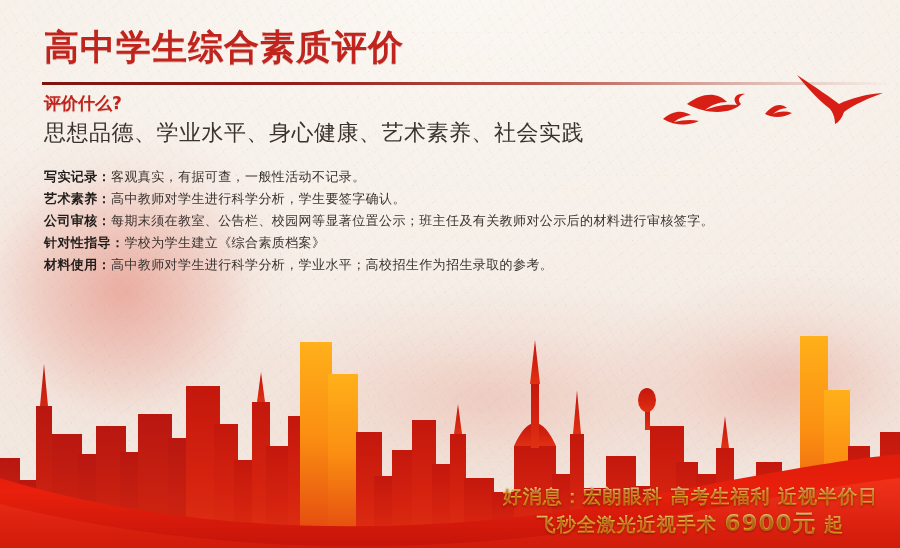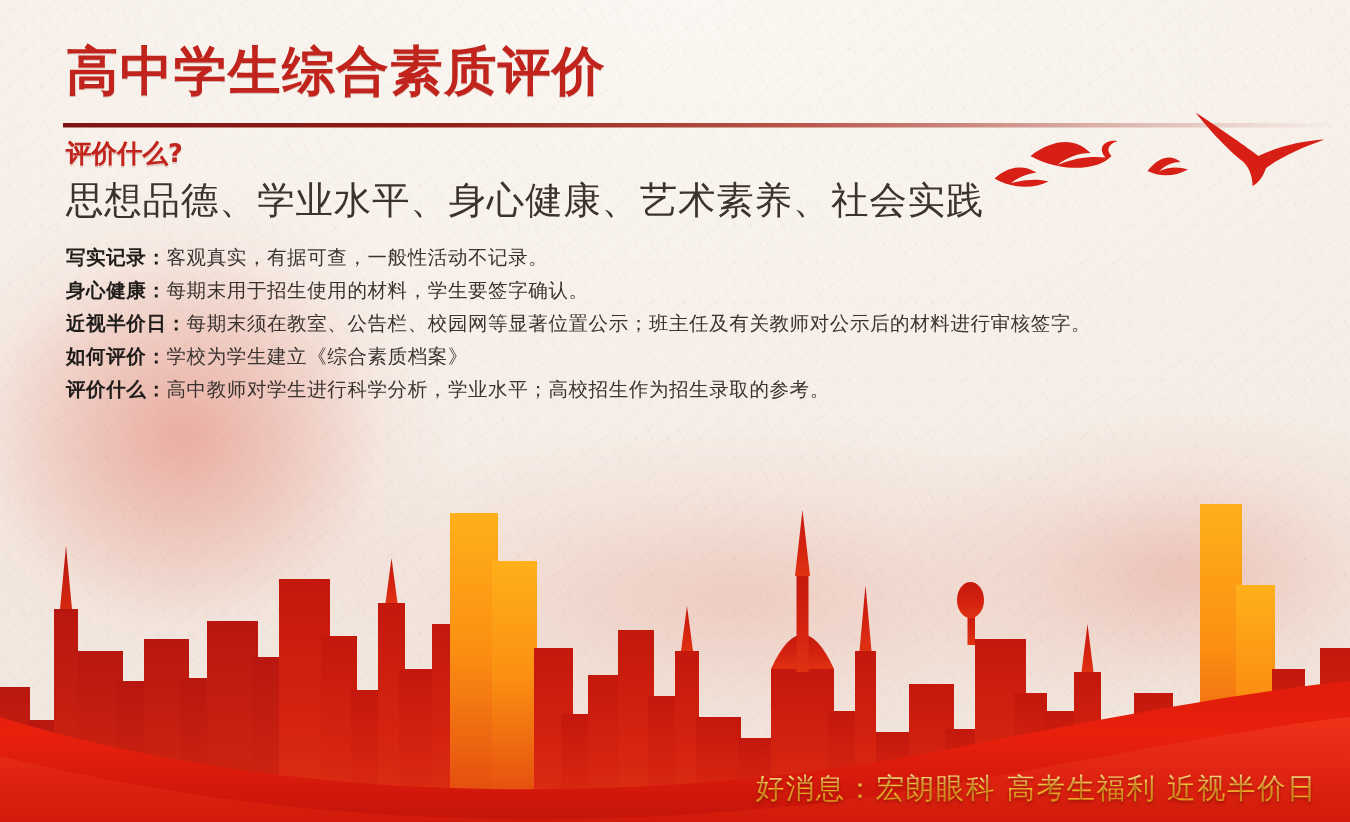--- a/index.html
+++ b/index.html
@@ -105,25 +105,25 @@
     font-family: "DejaVu Sans", "Liberation Sans", sans-serif;
     font-weight: bold;
     font-size: 17px;
     color: #c0241c;
     line-height: 1.35;
     margin: 0 0 1px 2px;
     text-shadow: 0 1px 0 rgba(140,30,25,0.18);
   }
   .sec-head.second { margin-top: 8px; }
   .plain-line {
-    font-size: 25px;
+    font-size: 22px;
     color: #3a3330;
     line-height: 1.55;
     letter-spacing: 0.5px;
-    margin: 0 0 6px 2px;
+    margin: 0 0 16px 2px;
   }
   .item {
     font-size: 13px;
     color: #2e2a28;
     line-height: 1.62;
     letter-spacing: 0.4px;
     margin: 0 0 1px 2px;
   }
   .item .lbl {
     font-weight: bold;
@@ -139,21 +139,21 @@
     pointer-events: none;
   }
   .skyline svg { display: block; width: 900px; height: 220px; }
 
   
   .promo {
     position: absolute;
     right: 22px; bottom: 10px;
     text-align: center;
     font-family: "DejaVu Sans", "Liberation Sans", sans-serif;
-    font-weight: normal;
+    font-weight: bold;
     line-height: 1.28;
     z-index: 6;
   }
   .promo-line {
     font-size: 19px;
     letter-spacing: 1px;
     color: #ffd93b;
     background: linear-gradient(to bottom, #fff3b0 0%, #ffd232 45%, #f0a81c 100%);
     -webkit-background-clip: text;
     background-clip: text;
@@ -305,30 +305,35 @@
 
   <div class="content">
     <p class="sec-head">评价什么?</p>
     <p class="plain-line">思想品德、学业水平、身心健康、艺术素养、社会实践</p>
 
 
     <p class="item">
       <span class="lbl">写实记录：</span><span class="txt">客观真实，有据可查，一般性活动不记录。</span>
     </p>
     <p class="item">
-      <span class="lbl">身心健康：</span><span class="txt">每期末用于招生使用的材料，学生要签字确认。</span>
-    </p>
-    <p class="item">
-      <span class="lbl">近视半价日：</span><span class="txt">每期末须在教室、公告栏、校园网等显著位置公示；班主任及有关教师对公示后的材料进行审核签字。</span>
-    </p>
-    <p class="item">
-      <span class="lbl">如何评价：</span><span class="txt">学校为学生建立《综合素质档案》</span>
-    </p>
-    <p class="item">
-      <span class="lbl">评价什么：</span><span class="txt">高中教师对学生进行科学分析，学业水平；高校招生作为招生录取的参考。</span>
+      <span class="lbl">艺术素养：</span><span class="txt">高中教师对学生进行科学分析，学生要签字确认。</span>
+    </p>
+    <p class="item">
+      <span class="lbl">公司审核：</span><span class="txt">每期末须在教室、公告栏、校园网等显著位置公示；班主任及有关教师对公示后的材料进行审核签字。</span>
+    </p>
+    <p class="item">
+      <span class="lbl">针对性指导：</span><span class="txt">学校为学生建立《综合素质档案》</span>
+    </p>
+    <p class="item">
+      <span class="lbl">材料使用：</span><span class="txt">高中教师对学生进行科学分析，学业水平；高校招生作为招生录取的参考。</span>
     </p>
   </div>
 
   <div class="promo">
     <div class="promo-line">好消息：宏朗眼科 高考生福利 近视半价日</div>
+    <div class="promo-line">
+      <span>飞秒全激光近视手术</span>
+      <span class="price">6900元</span>
+      <span class="qi">起</span>
+    </div>
   </div>
 
 </div>
 
 </body></html>

